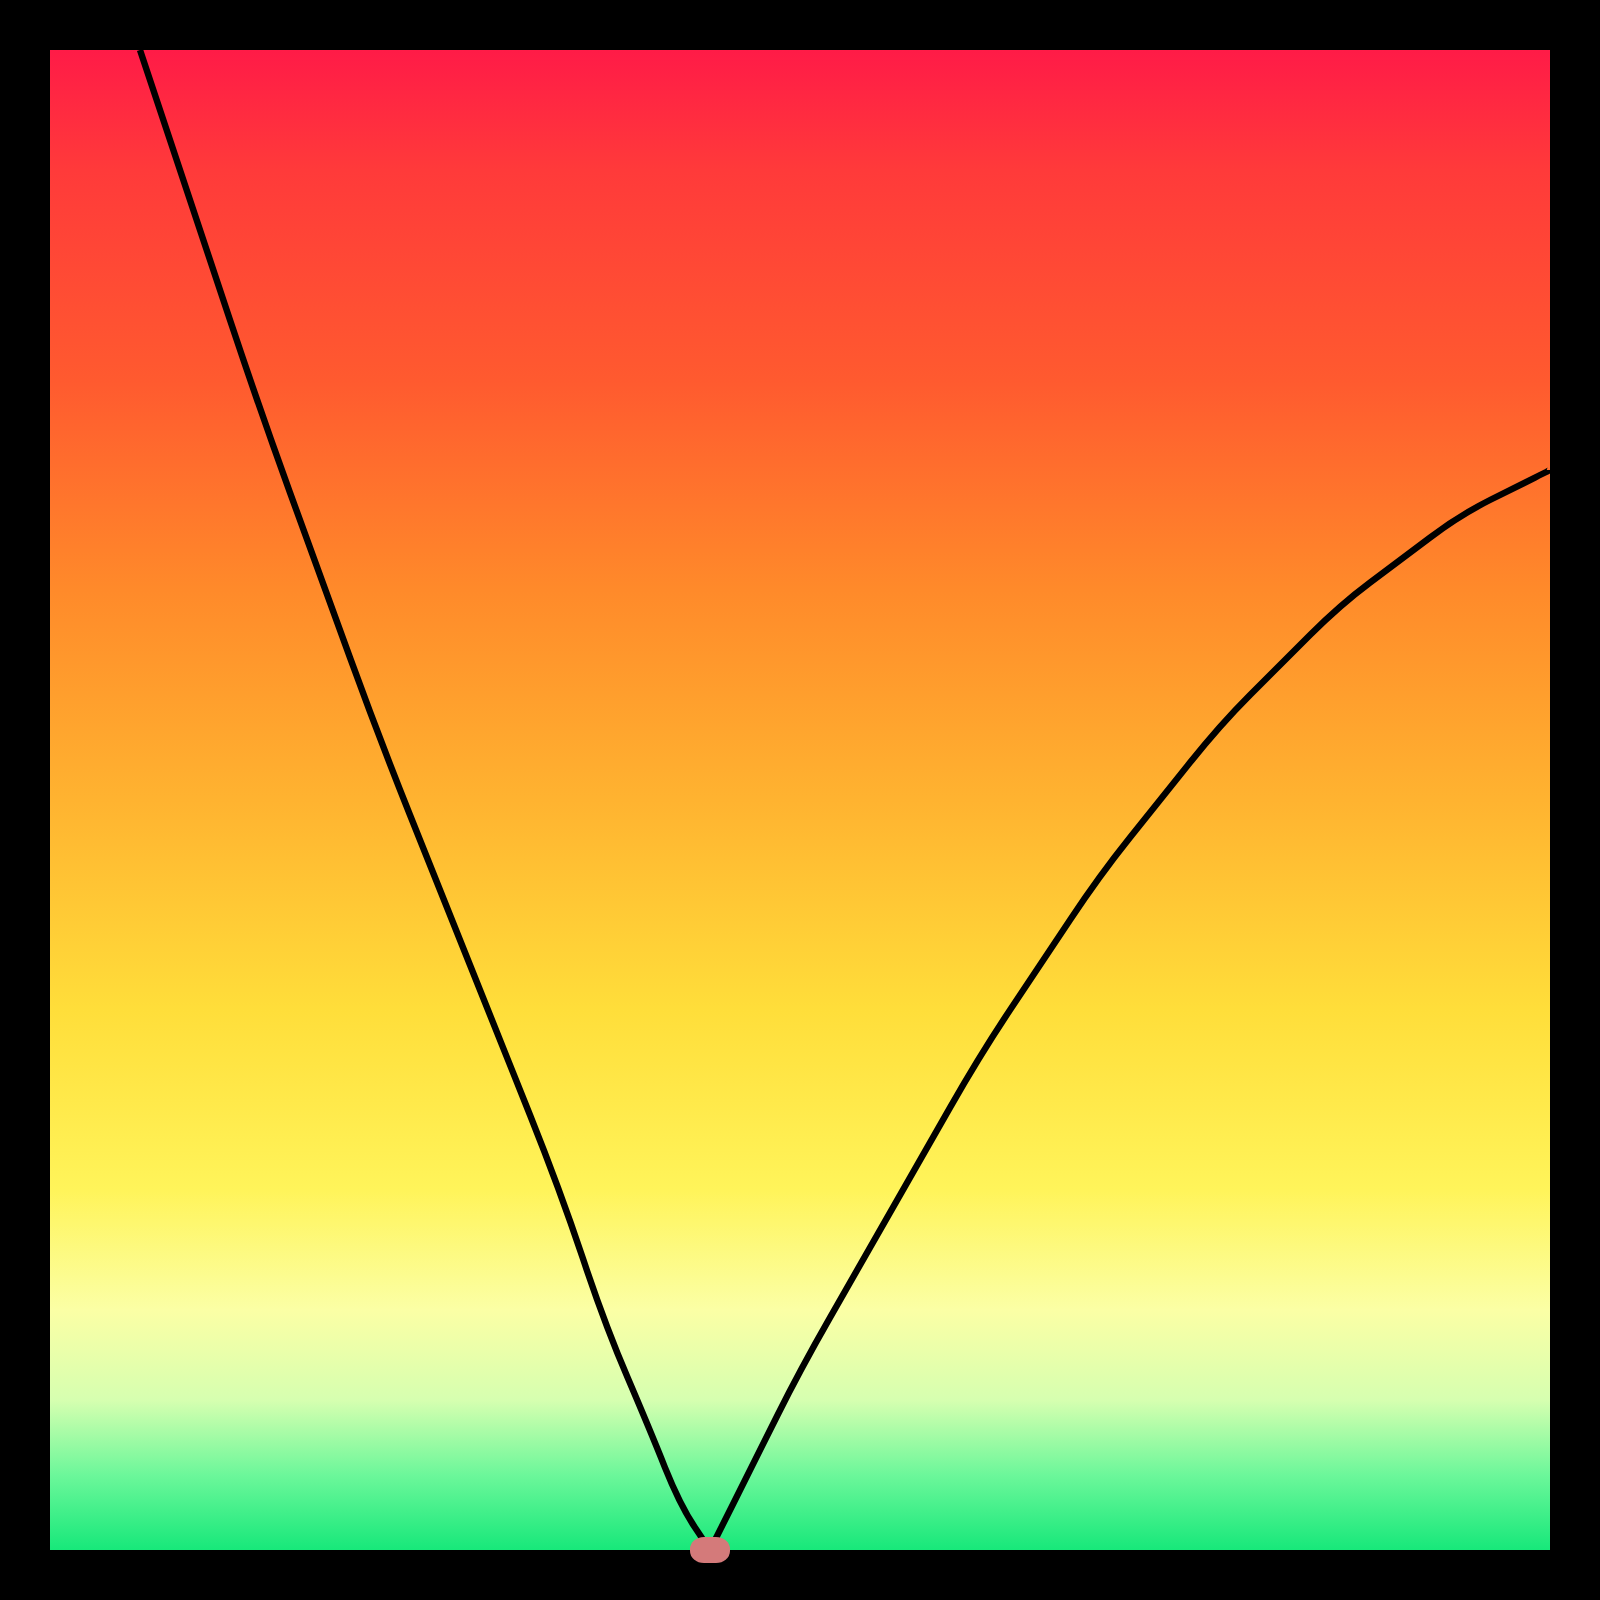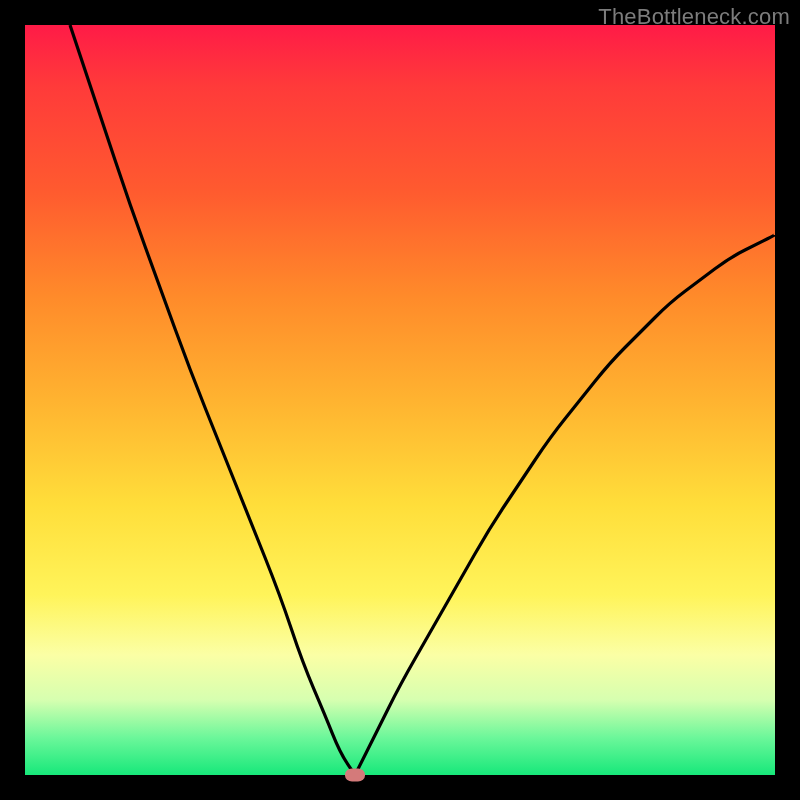--- a/index.html
+++ b/index.html
@@ -61,21 +61,20 @@
     font-size: 22px;
     letter-spacing: 0.2px;
     font-weight: 500;
     white-space: nowrap;
   }
 </style>
 </head>
 <body>
 
 <div class="stage">
-  <div class="watermark">TheBottleneck.com</div>
 
   <div class="plot-area">
     <svg class="curve" viewBox="0 0 750 750" preserveAspectRatio="none">
       <path id="curve-path" d="M 45.0 0.0 Q 75.0 90.0 90.0 135.0 Q 105.0 180.0 120.0 221.3 Q 135.0 262.5 150.0 303.8 Q 165.0 345.0 180.0 382.5 Q 195.0 420.0 210.0 457.5 Q 225.0 495.0 240.0 532.5 Q 255.0 570.0 266.3 603.8 Q 277.5 637.5 288.8 663.8 Q 300.0 690.0 307.5 708.8 Q 315.0 727.5 322.5 738.8 Q 330.0 750.0 330.0 750.0 Q 330.0 750.0 341.3 727.5 Q 352.5 705.0 363.8 682.5 Q 375.0 660.0 390.0 633.8 Q 405.0 607.5 420.0 581.3 Q 435.0 555.0 450.0 528.8 Q 465.0 502.5 480.0 480.0 Q 495.0 457.5 510.0 435.0 Q 525.0 412.5 540.0 393.8 Q 555.0 375.0 570.0 356.3 Q 585.0 337.5 600.0 322.5 Q 615.0 307.5 630.0 292.5 Q 645.0 277.5 660.0 266.3 Q 675.0 255.0 690.0 243.8 Q 705.0 232.5 720.0 225.0 Q 735.0 217.5 742.5 213.8 T 750.0 210.0" fill="none" stroke="#000" stroke-width="3.2"></path>
     </svg>
     <div class="marker" id="min-marker" style="left: 330px; top: 750px;"></div>
   </div>
 </div>
 
 </body></html>

